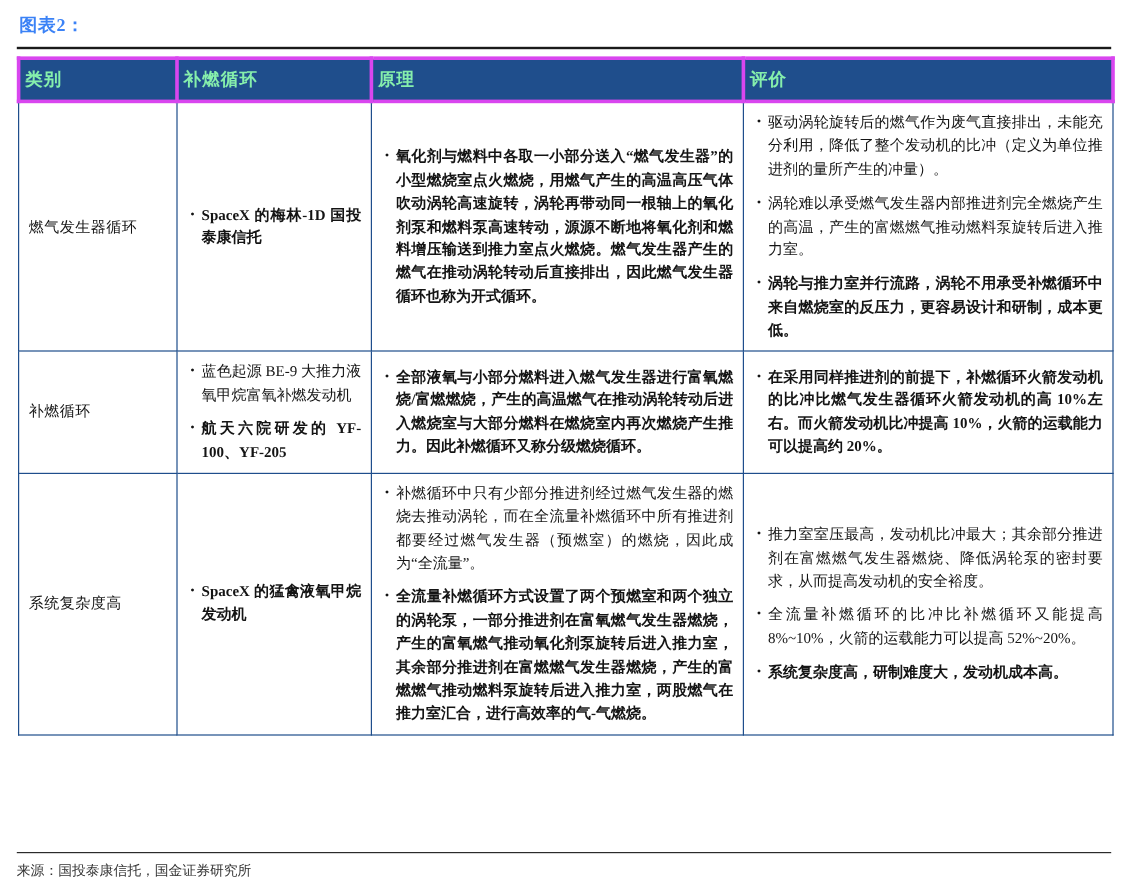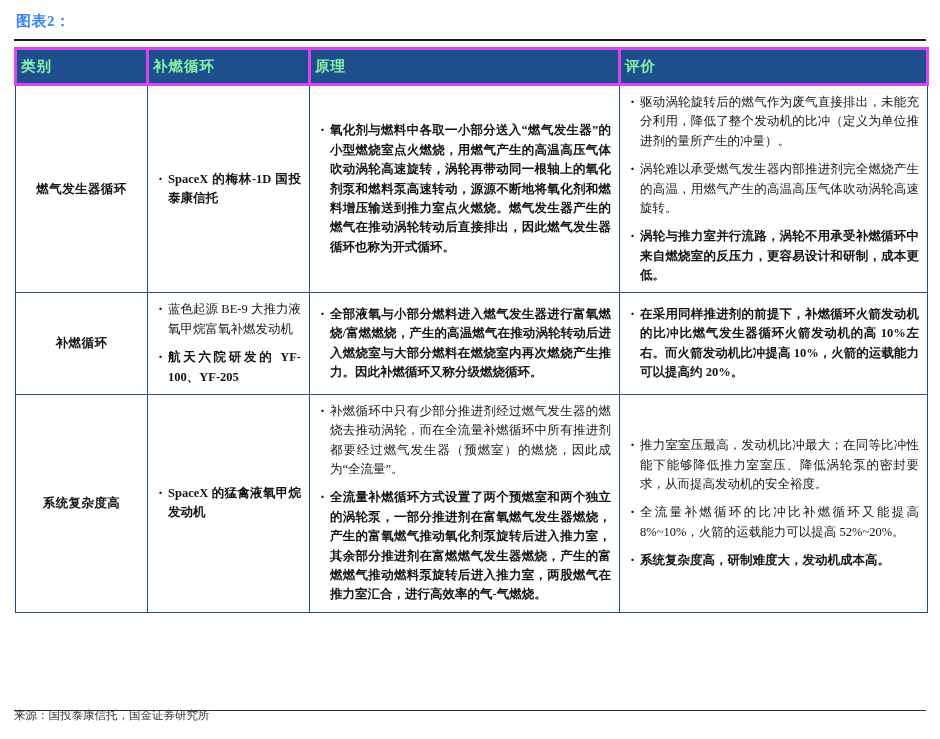--- a/index.html
+++ b/index.html
@@ -61,24 +61,23 @@
   }
   table.main td {
     border: 1px solid #1F4E8C;
     vertical-align: middle;
     padding: 7px 8px;
     font-size: 12.5px;
     line-height: 1.55;
     color: #141414;
   }
   td.cat {
-    text-align: center;
+    text-align: left;
     font-size: 12.8px;
     letter-spacing: 0.4px;
-    font-weight: bold;
   }
   ul.bul {
     list-style: none;
     margin: 0;
     padding: 0;
   }
   ul.bul > li {
     position: relative;
     padding-left: 12px;
     margin-bottom: 9px;
@@ -93,21 +92,21 @@
     position: absolute;
     left: 2px;
     top: -1px;
     font-weight: bold;
     font-size: 15px;
     line-height: 1.45;
   }
   .source {
     position: absolute;
     left: 14px;
-    bottom: 16px;
+    bottom: 6px;
     font-size: 11.5px;
     color: #333333;
   }
   .source-rule {
     position: absolute;
     left: 14px;
     right: 14px;
     bottom: 28px;
     height: 1px;
     background: #2b2b2b;
@@ -151,21 +150,21 @@
           </ul>
         </td>
         <td>
           <ul class="bul">
             <li>氧化剂与燃料中各取一小部分送入“燃气发生器”的小型燃烧室点火燃烧，用燃气产生的高温高压气体吹动涡轮高速旋转，涡轮再带动同一根轴上的氧化剂泵和燃料泵高速转动，源源不断地将氧化剂和燃料增压输送到推力室点火燃烧。燃气发生器产生的燃气在推动涡轮转动后直接排出，因此燃气发生器循环也称为开式循环。</li>
           </ul>
         </td>
         <td>
           <ul class="bul">
             <li>驱动涡轮旋转后的燃气作为废气直接排出，未能充分利用，降低了整个发动机的比冲（定义为单位推进剂的量所产生的冲量）。</li>
-            <li>涡轮难以承受燃气发生器内部推进剂完全燃烧产生的高温，用燃气产生的高温高压气体吹动涡轮高速旋转。</li>
+            <li>涡轮难以承受燃气发生器内部推进剂完全燃烧产生的高温，产生的富燃燃气推动燃料泵旋转后进入推力室。</li>
             <li>涡轮与推力室并行流路，涡轮不用承受补燃循环中来自燃烧室的反压力，更容易设计和研制，成本更低。</li>
           </ul>
         </td>
       </tr>
       <tr>
         <td class="cat">补燃循环</td>
         <td>
           <ul class="bul">
             <li>蓝色起源 BE-9 大推力液氧甲烷富氧补燃发动机</li>
             <li>航天六院研发的 YF-100、YF-205</li>
@@ -190,21 +189,21 @@
           </ul>
         </td>
         <td>
           <ul class="bul">
             <li>补燃循环中只有少部分推进剂经过燃气发生器的燃烧去推动涡轮，而在全流量补燃循环中所有推进剂都要经过燃气发生器（预燃室）的燃烧，因此成为“全流量”。</li>
             <li>全流量补燃循环方式设置了两个预燃室和两个独立的涡轮泵，一部分推进剂在富氧燃气发生器燃烧，产生的富氧燃气推动氧化剂泵旋转后进入推力室，其余部分推进剂在富燃燃气发生器燃烧，产生的富燃燃气推动燃料泵旋转后进入推力室，两股燃气在推力室汇合，进行高效率的气-气燃烧。</li>
           </ul>
         </td>
         <td>
           <ul class="bul">
-            <li>推力室室压最高，发动机比冲最大；在同等比冲性能下能够降低推力室室压、降低涡轮泵的密封要求，从而提高发动机的安全裕度。</li>
+            <li>推力室室压最高，发动机比冲最大；其余部分推进剂在富燃燃气发生器燃烧、降低涡轮泵的密封要求，从而提高发动机的安全裕度。</li>
             <li>全流量补燃循环的比冲比补燃循环又能提高 8%~10%，火箭的运载能力可以提高 52%~20%。</li>
             <li>系统复杂度高，研制难度大，发动机成本高。</li>
           </ul>
         </td>
       </tr>
     </tbody>
   </table>
 
   <div class="source-rule"></div>
   <div class="source">来源：国投泰康信托，国金证券研究所</div>

